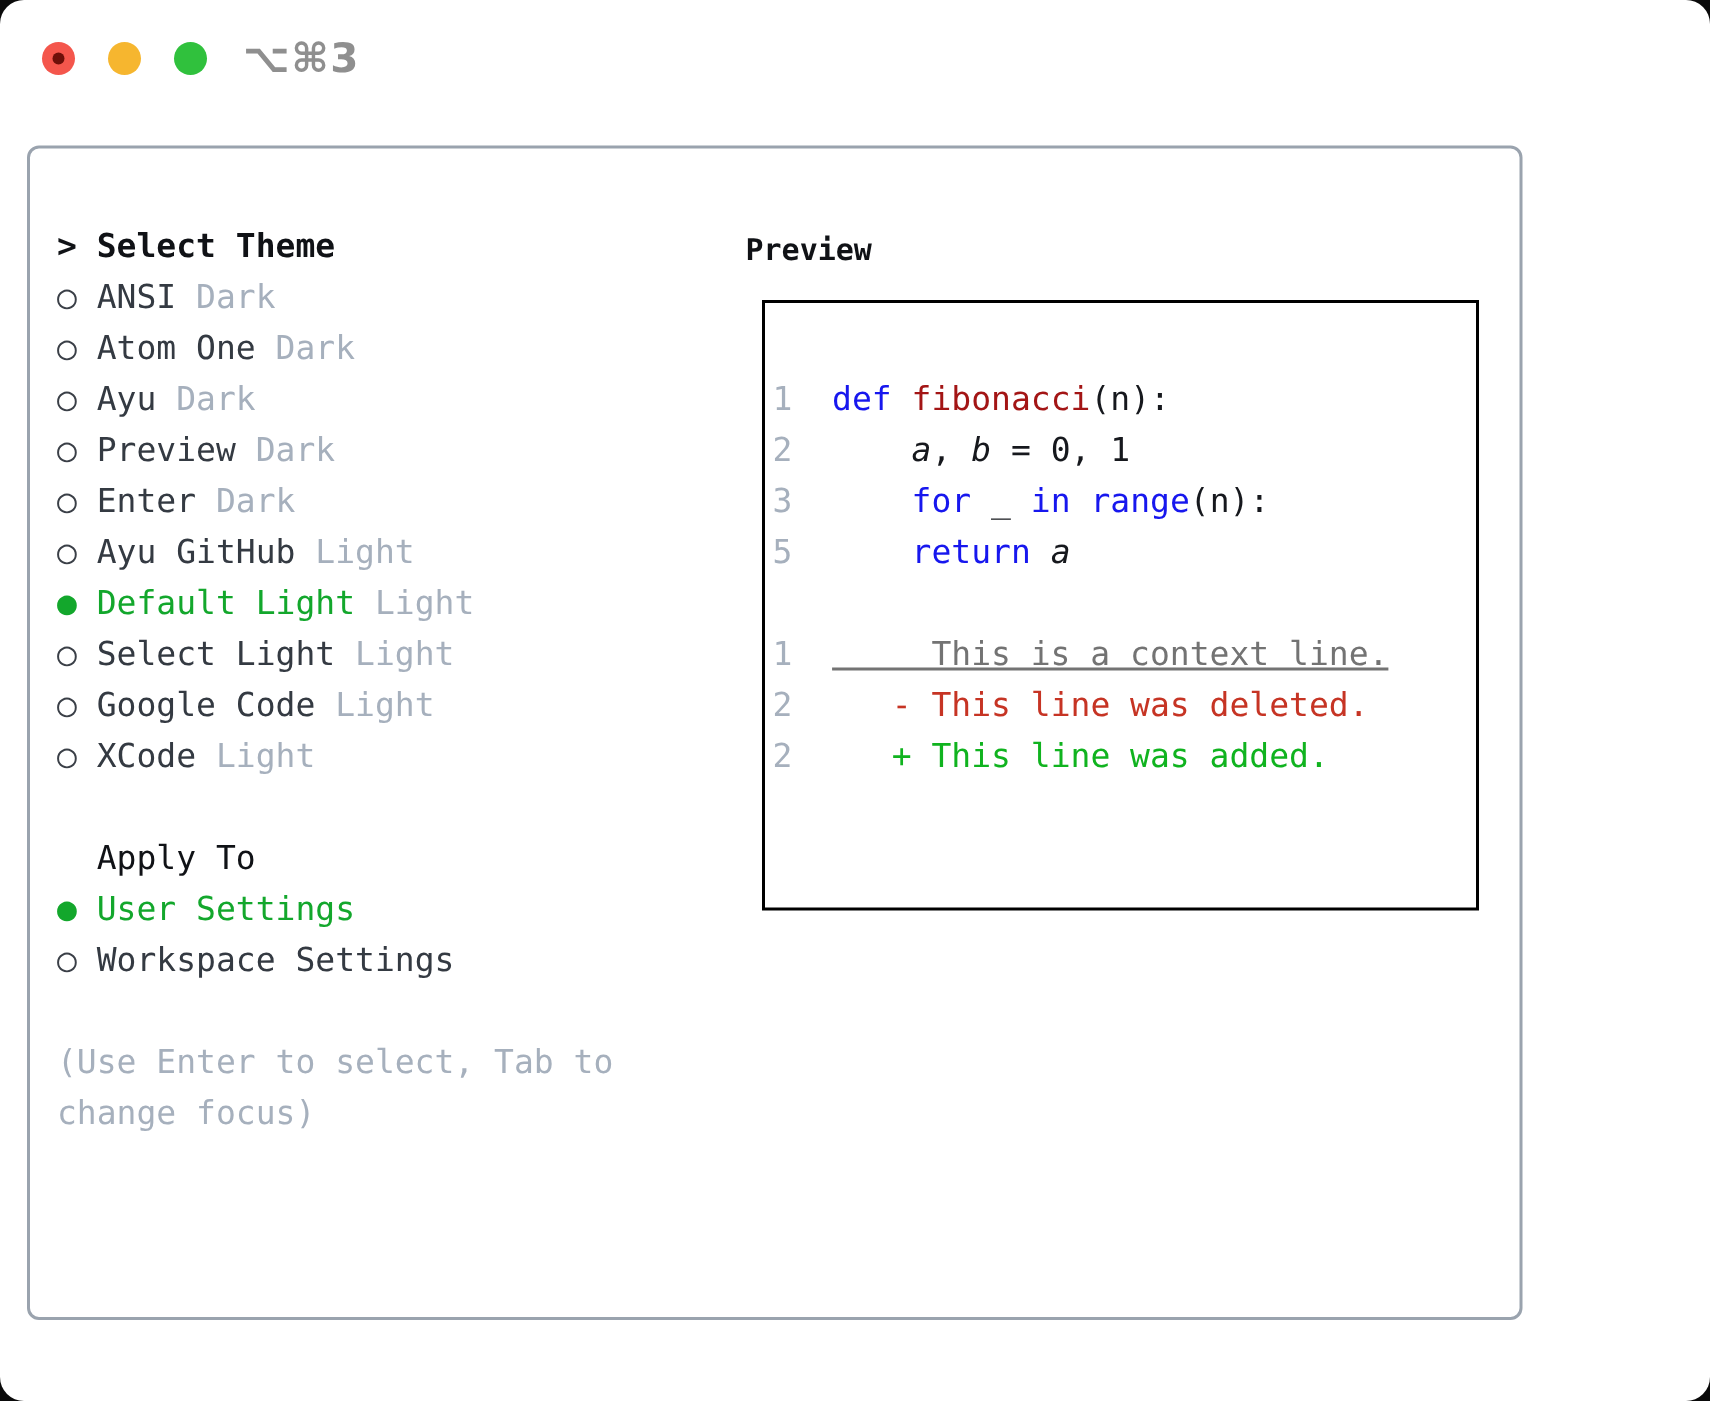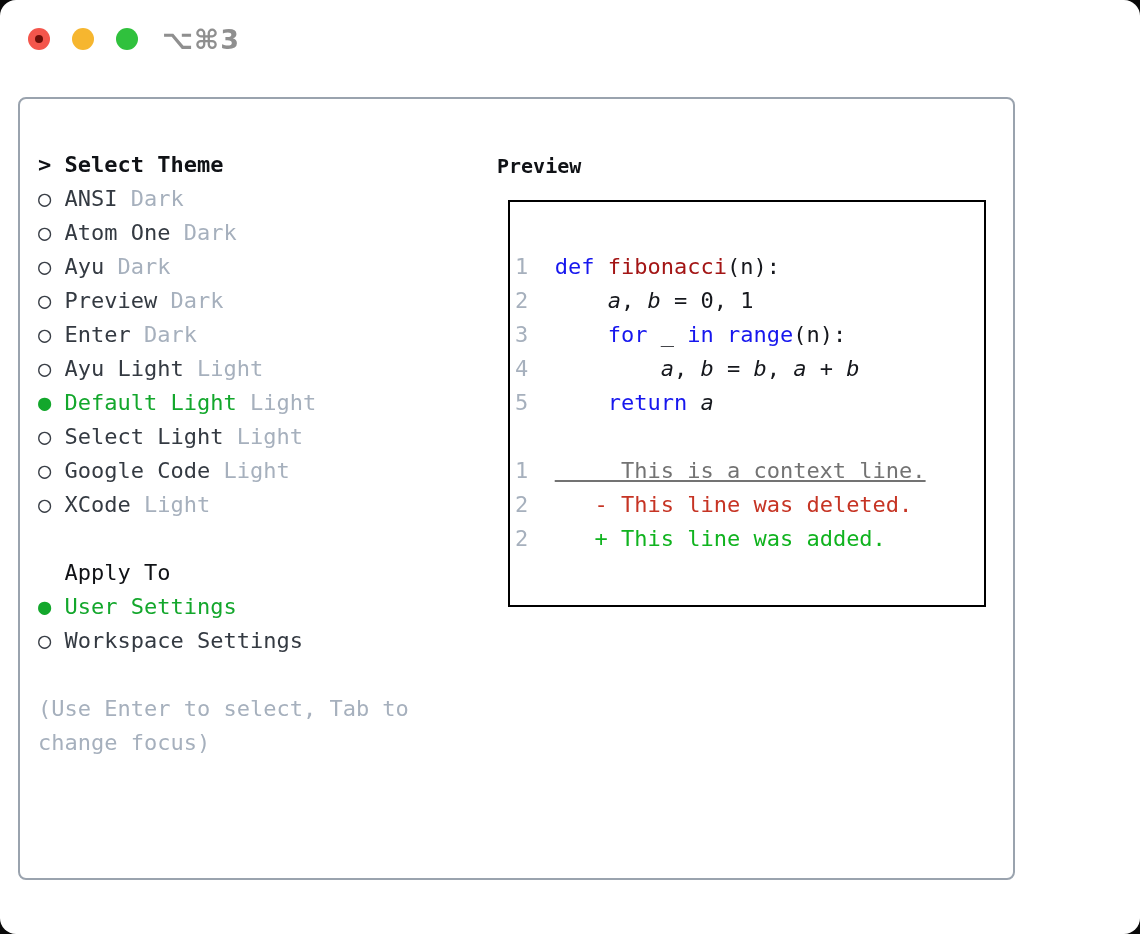--- a/index.html
+++ b/index.html
@@ -82,42 +82,41 @@
 
   <div class="panel"></div>
 
   <div class="selector mono">
       <div class="row bold"><span class="bold">&gt; </span><span class="bold">Select Theme</span></div>
       <div class="row"><span class="radio">○</span><span> </span><span class="lbl">ANSI</span><span> </span><span class="dim">Dark</span></div>
       <div class="row"><span class="radio">○</span><span> </span><span class="lbl">Atom One</span><span> </span><span class="dim">Dark</span></div>
       <div class="row"><span class="radio">○</span><span> </span><span class="lbl">Ayu</span><span> </span><span class="dim">Dark</span></div>
       <div class="row"><span class="radio">○</span><span> </span><span class="lbl">Preview</span><span> </span><span class="dim">Dark</span></div>
       <div class="row"><span class="radio">○</span><span> </span><span class="lbl">Enter</span><span> </span><span class="dim">Dark</span></div>
-      <div class="row"><span class="radio">○</span><span> </span><span class="lbl">Ayu Light</span><span> </span><span class="dim">Light</span></div>
+      <div class="row"><span class="radio">○</span><span> </span><span class="lbl">Ayu GitHub</span><span> </span><span class="dim">Light</span></div>
       <div class="row"><span class="radio sel">●</span><span> </span><span class="sel">Default Light</span><span> </span><span class="dim">Light</span></div>
       <div class="row"><span class="radio">○</span><span> </span><span class="lbl">Select Light</span><span> </span><span class="dim">Light</span></div>
       <div class="row"><span class="radio">○</span><span> </span><span class="lbl">Google Code</span><span> </span><span class="dim">Light</span></div>
       <div class="row"><span class="radio">○</span><span> </span><span class="lbl">XCode</span><span> </span><span class="dim">Light</span></div>
       <div class="row"></div>
       <div class="row plainhdr"><span class="plainhdr">  Apply To</span></div>
       <div class="row"><span class="radio sel">●</span><span> </span><span class="sel">User Settings</span></div>
       <div class="row"><span class="radio">○</span><span> </span><span class="lbl">Workspace Settings</span></div>
       <div class="row"></div>
       <div class="row dim"><span class="dim">(Use Enter to select, Tab to</span></div>
       <div class="row dim"><span class="dim">change focus)</span></div>
     </div>
 
   <div class="preview-title">Preview</div>
 
   <div class="preview-box">
     <div class="preview-code mono">
         <div class="row"><span class="ln">1</span><span class="c-kw">def</span><span class="c-pl"> </span><span class="c-fn">fibonacci</span><span class="c-pl">(n):</span></div>
         <div class="row"><span class="ln">2</span><span class="c-pl">    </span><span class="c-var">a</span><span class="c-pl">, </span><span class="c-var">b</span><span class="c-pl"> = 0, 1</span></div>
         <div class="row"><span class="ln">3</span><span class="c-pl">    </span><span class="c-kw">for</span><span class="c-pl"> _ </span><span class="c-kw">in</span><span class="c-pl"> </span><span class="c-kw">range</span><span class="c-pl">(n):</span></div>
-        <div class="row"><span class="ln">4</span><span class="c-pl">        </span><span class="c-var">a</span><span class="c-pl">, </span><span class="c-var">b</span><span class="c-pl"> = </span><span class="c-var">b</span><span class="c-pl">, </span><span class="c-var">a</span><span class="c-pl"> + </span><span class="c-var">b</span></div>
         <div class="row"><span class="ln">5</span><span class="c-pl">    </span><span class="c-kw">return</span><span class="c-pl"> </span><span class="c-var">a</span></div>
         <div class="row"></div>
         <div class="row"><span class="ln">1</span><span class="c-ctx">     This is a context line.</span></div>
         <div class="row"><span class="ln">2</span><span class="c-pl">   </span><span class="c-del">- This line was deleted.</span></div>
         <div class="row"><span class="ln">2</span><span class="c-pl">   </span><span class="c-add">+ This line was added.</span></div>
       </div>
   </div>
 
 </div>
 

